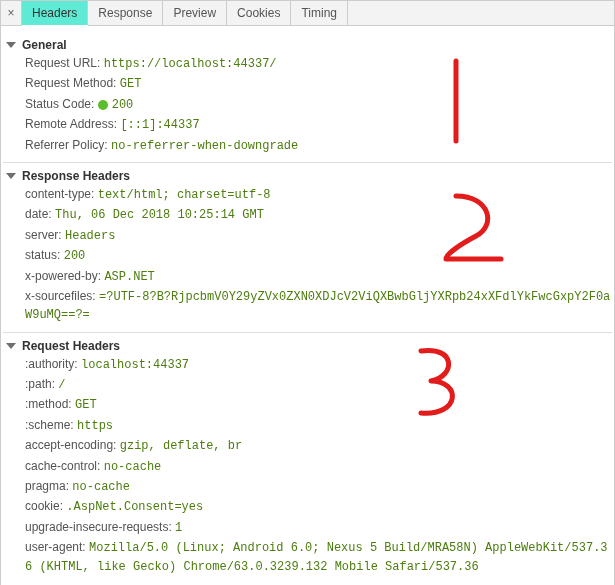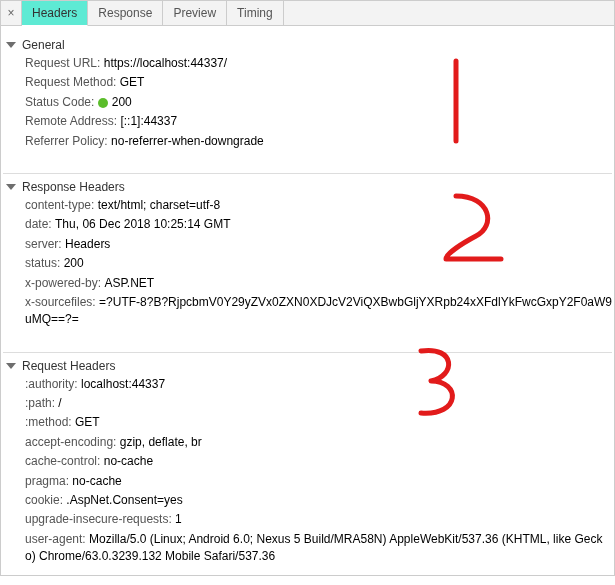--- a/index.html
+++ b/index.html
@@ -3,40 +3,41 @@
 <meta charset="utf-8">
 <style>
   html,body{margin:0;padding:0;font-family:"Segoe UI",Tahoma,sans-serif;font-size:12px;color:#333;background:#fff}
   .panel{width:615px;border:1px solid #ccc;box-sizing:border-box}
   .tabbar{display:flex;align-items:stretch;border-bottom:1px solid #ccc;background:#f3f3f3;height:24px}
   .close-btn{width:20px;display:flex;align-items:center;justify-content:center;border-right:1px solid #ccc;color:#666;cursor:pointer}
   .tab{padding:4px 10px;border-right:1px solid #ccc;color:#555;cursor:pointer;display:flex;align-items:center}
   .tab.active{background:#5eead4;border-bottom:1px solid #fff;margin-bottom:-1px;color:#333}
   .content{padding:4px 2px 8px 2px}
   .section{margin-top:6px}
-  .section-header{display:flex;align-items:center;font-weight:normal;color:#333;padding:2px 0;cursor:pointer}
+  .section-header{display:flex;align-items:center;font-weight:bold;color:#333;padding:2px 0;cursor:pointer}
   .tri{width:0;height:0;border-left:5px solid transparent;border-right:5px solid transparent;border-top:6px solid #6e6e6e;transform:rotate(0deg);margin:0 6px 0 3px}
-  .section-sep{border-top:1px solid #ddd;margin-top:22px;padding-top:4px}
+  .section-sep{border-top:1px solid #ddd;margin-top:6px;padding-top:4px}
   .row{padding:1px 0 1px 22px;line-height:1.45;word-break:break-all}
   .key{font-weight:normal;color:#545454}
-  .val{font-family:Liberation Sans, sans-serif;color:#000000}
+  .val{font-family:Liberation Mono, monospace;color:#4d7c0f}
   .status-dot{display:inline-block;width:10px;height:10px;border-radius:50%;background:#5bbd2b;margin-right:4px;vertical-align:middle}
   .overlay{position:absolute;top:0;left:0;pointer-events:none}
   .hand{stroke:#e21b1b;stroke-width:5;fill:none;stroke-linecap:round;stroke-linejoin:round}
 </style>
 </head>
 <body>
 
 <div class="panel" style="position:relative">
 
   <div class="tabbar">
     <div class="close-btn">×</div>
     <div class="tab active">Headers</div>
     <div class="tab">Response</div>
     <div class="tab">Preview</div>
+    <div class="tab">Cookies</div>
     <div class="tab">Timing</div>
   </div>
 
   <div class="content">
 
     <div class="section">
       <div class="section-header">
         <span class="tri"></span>
         <span>General</span>
       </div>
@@ -66,20 +67,21 @@
 
     <div class="section section-sep">
       <div class="section-header">
         <span class="tri"></span>
         <span>Request Headers</span>
       </div>
       <div id="rows-request">
           <div class="row"><span class="key">:authority: </span><span class="val">localhost:44337</span></div>
           <div class="row"><span class="key">:path: </span><span class="val">/</span></div>
           <div class="row"><span class="key">:method: </span><span class="val">GET</span></div>
+          <div class="row"><span class="key">:scheme: </span><span class="val">https</span></div>
           <div class="row"><span class="key">accept-encoding: </span><span class="val">gzip, deflate, br</span></div>
           <div class="row"><span class="key">cache-control: </span><span class="val">no-cache</span></div>
           <div class="row"><span class="key">pragma: </span><span class="val">no-cache</span></div>
           <div class="row"><span class="key">cookie: </span><span class="val">.AspNet.Consent=yes</span></div>
           <div class="row"><span class="key">upgrade-insecure-requests: </span><span class="val">1</span></div>
           <div class="row"><span class="key">user-agent: </span><span class="val">Mozilla/5.0 (Linux; Android 6.0; Nexus 5 Build/MRA58N) AppleWebKit/537.36 (KHTML, like Gecko) Chrome/63.0.3239.132 Mobile Safari/537.36</span></div>
         </div>
     </div>
 
   </div>

